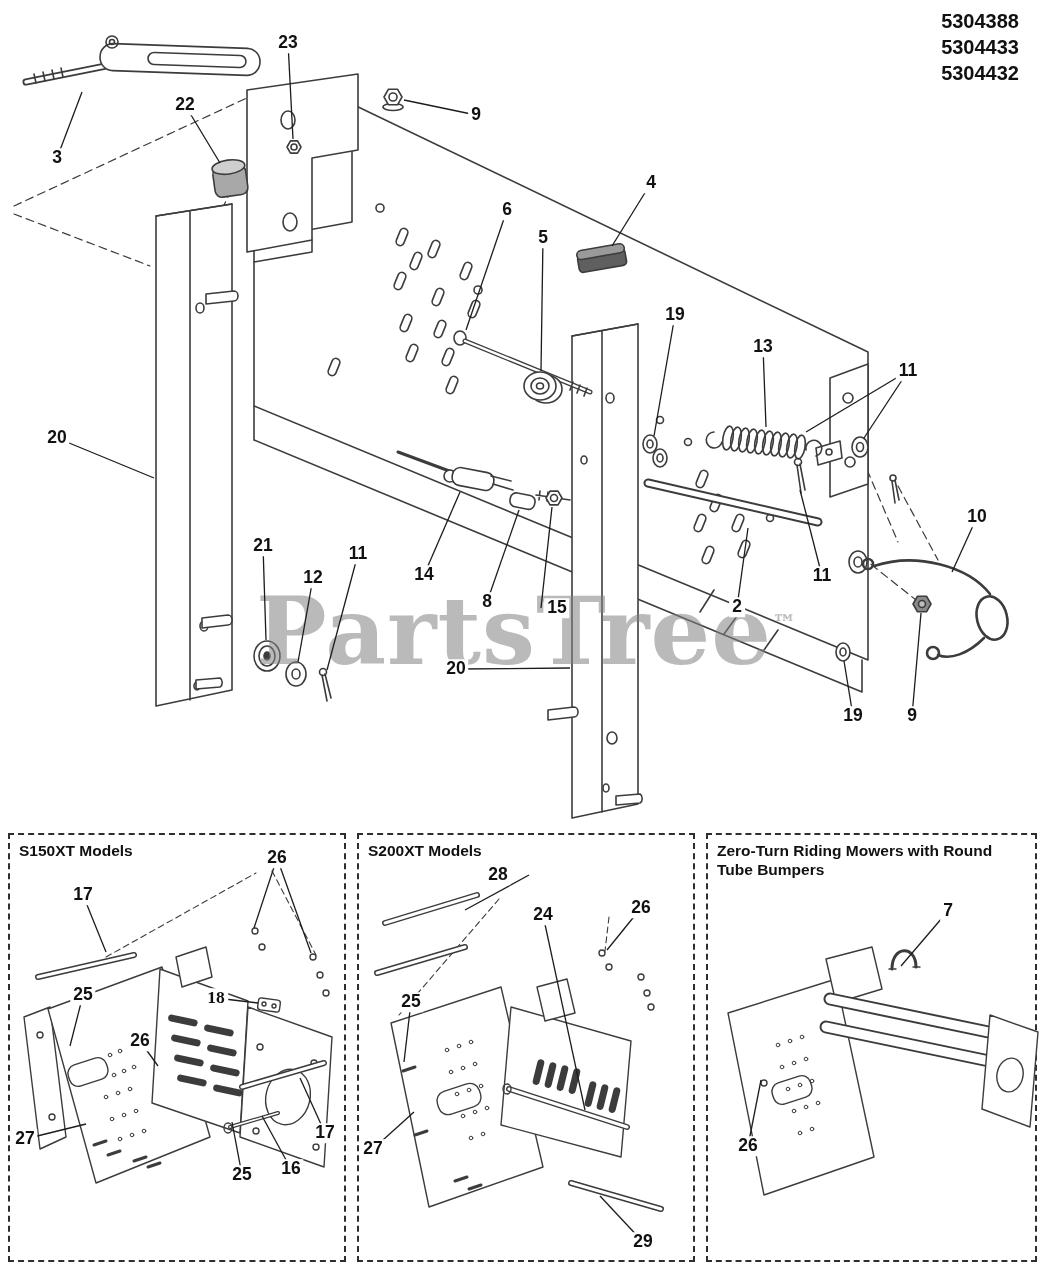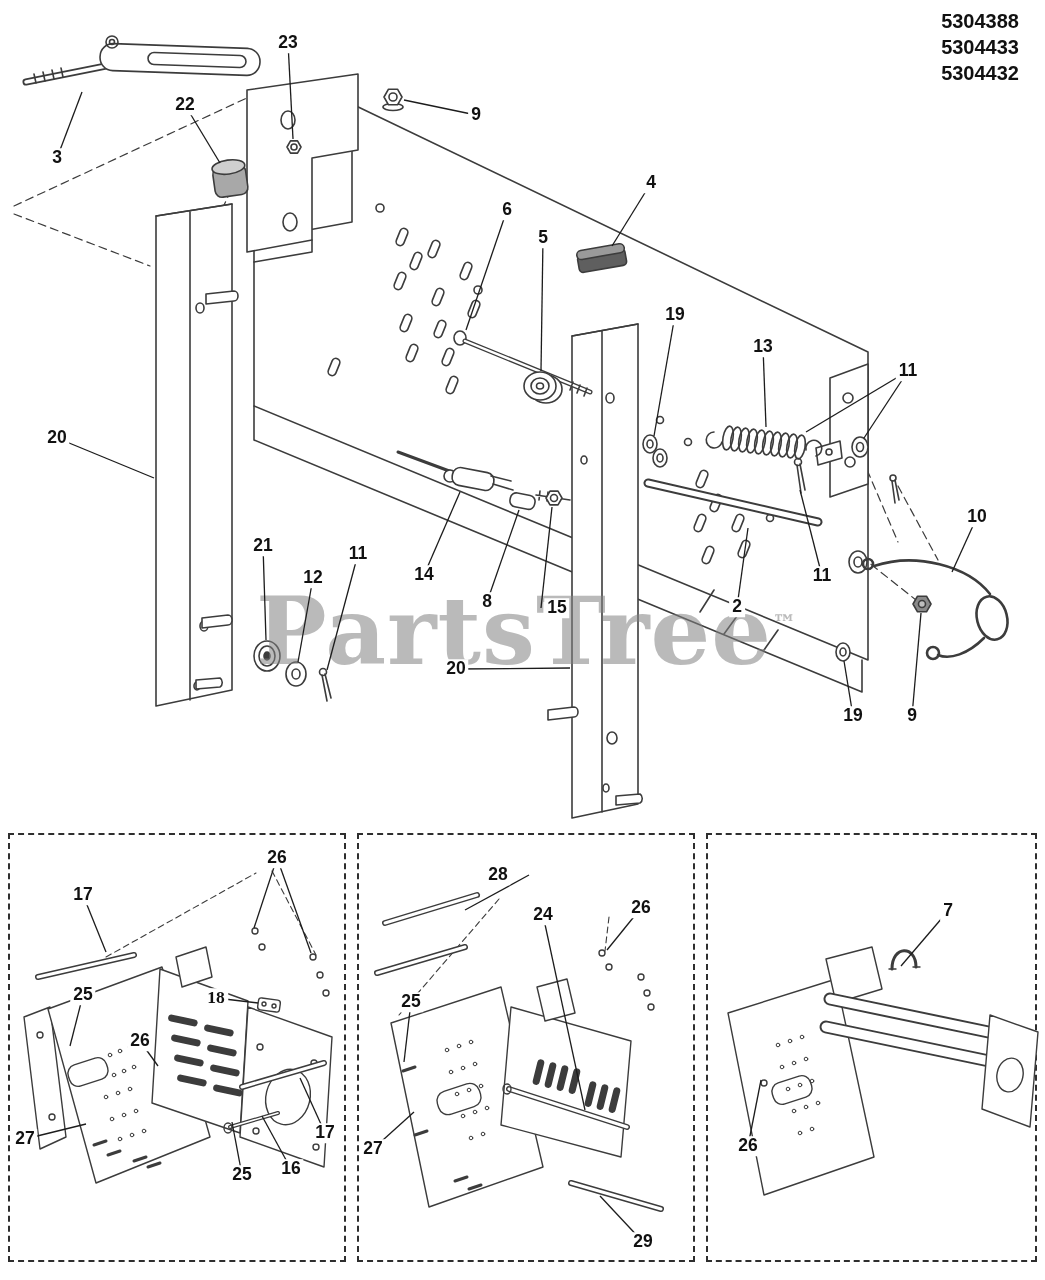--- a/index.html
+++ b/index.html
@@ -341,20 +341,21 @@
           <circle cx="316" cy="158" r="3"></circle>
     </g>
     <g>
       <path d="M84 310 l12 -4" stroke-width="3"></path>
           <path d="M98 320 l12 -4" stroke-width="3"></path>
       <path d="M124 326 l12 -4" stroke-width="3"></path>
           <path d="M138 332 l12 -4" stroke-width="3"></path>
     </g>
   </g>
   </svg>
+  <div class="panel-title">S150XT Models</div>
 </div>
 
 <div class="panel" id="panel-2">
   <svg width="338" height="429" viewBox="0 0 338 429">
   <g fill="none" stroke="#3c3c3c" stroke-width="1.4" stroke-linejoin="round" stroke-linecap="round">
     <g stroke-dasharray="6 4" stroke-width="1.1">
       <path d="M250 82 L246 116"></path>
       <path d="M140 64 L40 180"></path>
     </g>
     <g>
@@ -413,20 +414,21 @@
           <circle cx="292" cy="172" r="3"></circle>
     </g>
     <g>
       <path d="M44 236 l12 -4" stroke-width="3"></path>
           <path d="M56 300 l12 -4" stroke-width="3"></path>
       <path d="M96 346 l12 -4" stroke-width="3"></path>
           <path d="M110 354 l12 -4" stroke-width="3"></path>
     </g>
   </g>
   </svg>
+  <div class="panel-title">S200XT Models</div>
 </div>
 
 <div class="panel" id="panel-3">
   <svg width="331" height="429" viewBox="0 0 331 429">
   <g fill="none" stroke="#3c3c3c" stroke-width="1.4" stroke-linejoin="round" stroke-linecap="round">
     <g>
       <path fill="#ffffff" d="M20 178 L128 144 L166 322 L56 360 Z"></path>
       <g stroke-width="1">
         <circle cx="70" cy="210" r="1.8"></circle>
             <circle cx="82" cy="206" r="1.8"></circle>
@@ -458,20 +460,21 @@
       <path fill="#ffffff" d="M282 180 L330 197 L322 292 L274 274 Z"></path>
       <ellipse cx="302" cy="240" rx="13" ry="17" transform="rotate(12 302 240)"></ellipse>
     </g>
     <g>
       <path d="M184 134 C184 110 208 110 208 132" stroke-width="3"></path>
       <path d="M181 134 l7 0 M205 132 l7 0"></path>
     </g>
     <circle cx="56" cy="248" r="3"></circle>
   </g>
   </svg>
+  <div class="panel-title">Zero-Turn Riding Mowers with Round Tube Bumpers</div>
 </div>
 
 <svg id="leader-overlay" width="1045" height="1280">
     <line x1="57" y1="158" x2="82" y2="92"></line>
     <line x1="185" y1="105" x2="220" y2="163"></line>
     <line x1="288" y1="43" x2="293" y2="139"></line>
     <line x1="476" y1="115" x2="404" y2="100"></line>
     <line x1="651" y1="183" x2="612" y2="246"></line>
     <line x1="507" y1="210" x2="466" y2="330"></line>
     <line x1="543" y1="238" x2="541" y2="371"></line>

